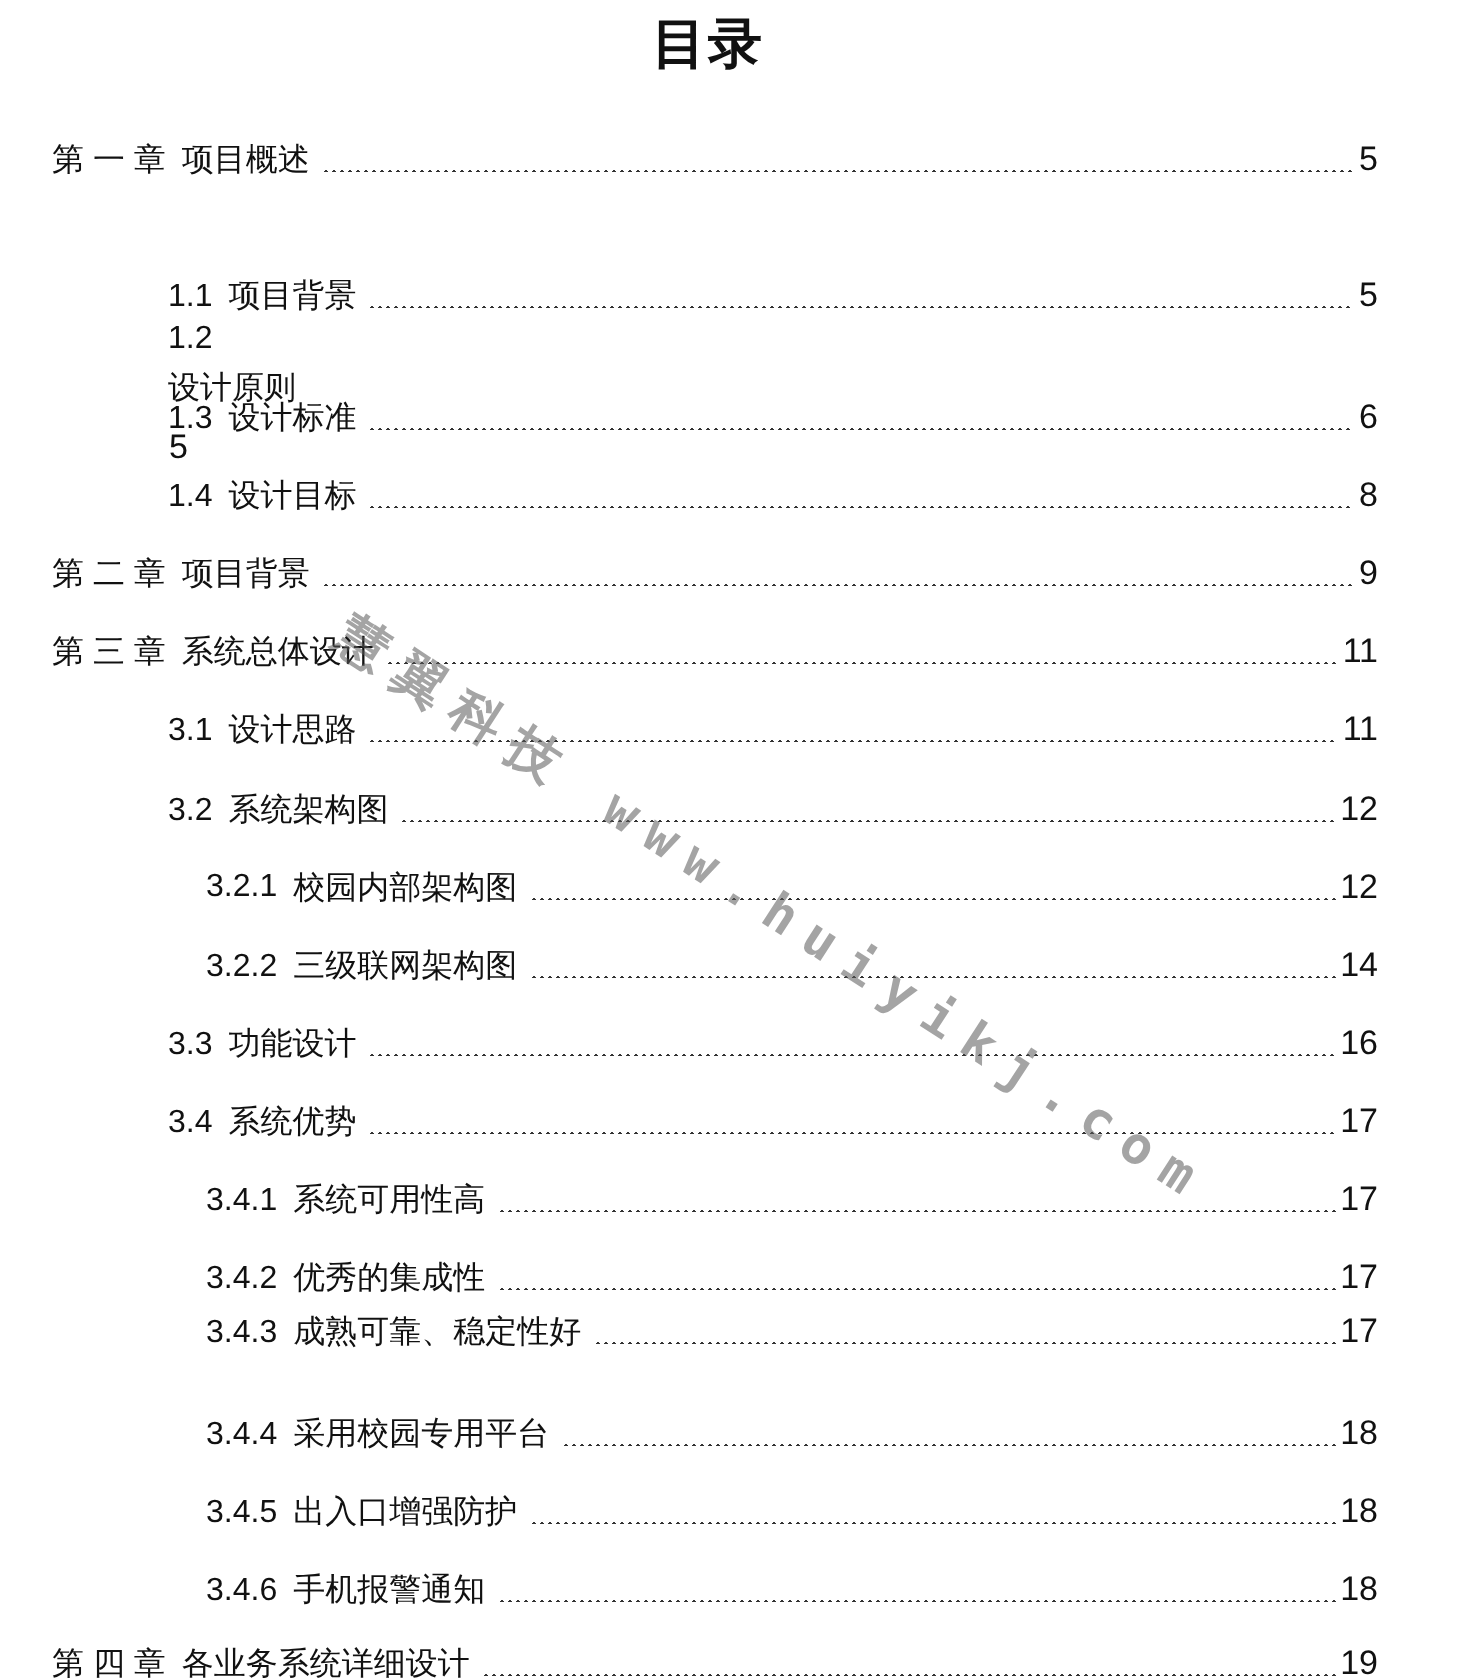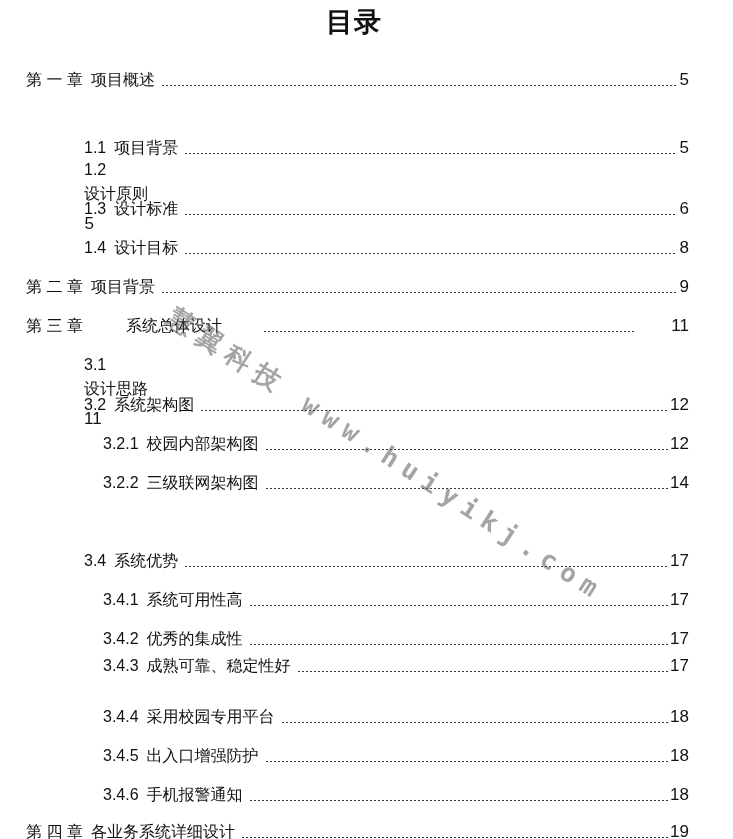--- a/index.html
+++ b/index.html
@@ -74,27 +74,27 @@
       <span class="label">设计目标</span>
       <span class="leader"></span>
       <span class="page">8</span>
     </div>
     <div class="row l0" style="top: 275px;">
       <span class="num">第 二 章</span>
       <span class="label">项目背景</span>
       <span class="leader"></span>
       <span class="page">9</span>
     </div>
-    <div class="row l0" style="top: 314px; gap: 35px;">
+    <div class="row l0" style="top: 314px;">
       <span class="num">第 三 章</span>
       <span class="label">系统总体设计</span>
       <span class="leader"></span>
       <span class="page">11</span>
     </div>
-    <div class="row l1" style="top: 353px; flex-direction: column;">
+    <div class="row l1" style="top: 353px;">
       <span class="num">3.1</span>
       <span class="label">设计思路</span>
       <span class="leader"></span>
       <span class="page">11</span>
     </div>
     <div class="row l1" style="top: 393px;">
       <span class="num">3.2</span>
       <span class="label">系统架构图</span>
       <span class="leader"></span>
       <span class="page">12</span>
@@ -103,20 +103,26 @@
       <span class="num">3.2.1</span>
       <span class="label">校园内部架构图</span>
       <span class="leader"></span>
       <span class="page">12</span>
     </div>
     <div class="row l2" style="top: 471px;">
       <span class="num">3.2.2</span>
       <span class="label">三级联网架构图</span>
       <span class="leader"></span>
       <span class="page">14</span>
+    </div>
+    <div class="row l1" style="top: 510px;">
+      <span class="num">3.3</span>
+      <span class="label">功能设计</span>
+      <span class="leader"></span>
+      <span class="page">16</span>
     </div>
     <div class="row l1" style="top: 549px;">
       <span class="num">3.4</span>
       <span class="label">系统优势</span>
       <span class="leader"></span>
       <span class="page">17</span>
     </div>
     <div class="row l2" style="top: 588px;">
       <span class="num">3.4.1</span>
       <span class="label">系统可用性高</span>

